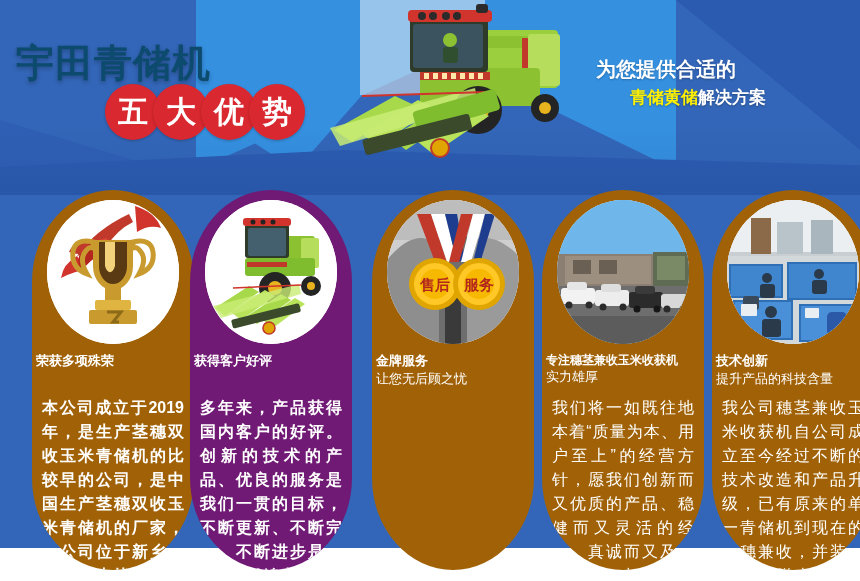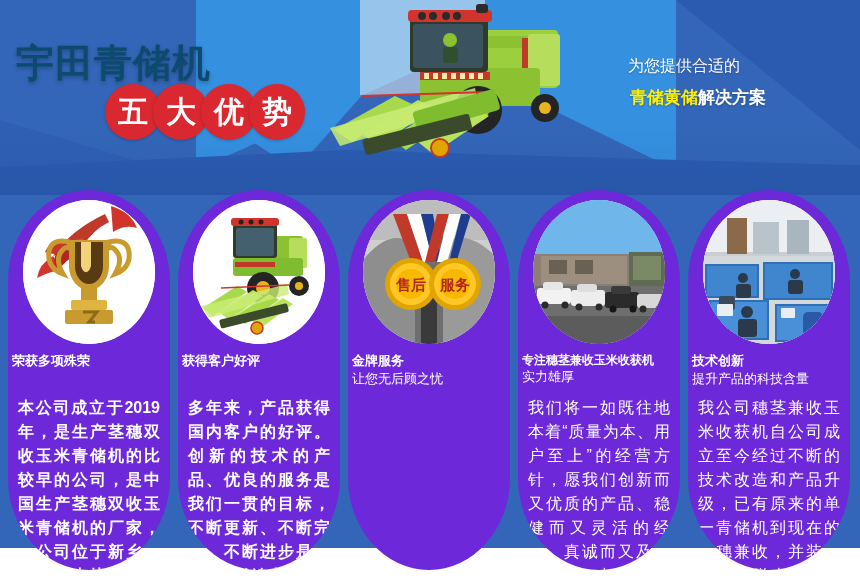--- a/index.html
+++ b/index.html
@@ -50,42 +50,41 @@
   }
   #slogan-wrap{position:absolute;left:105px;top:84px;display:flex;}
   .slogan-circle{
     width:56px;height:56px;border-radius:50%;background:#d9282f;
     margin-right:-8px;display:flex;align-items:center;justify-content:center;
     color:#fff;font-size:30px;font-weight:bold;line-height:1;
     box-shadow:0 1px 3px rgba(0,0,0,.22);
   }
   #right-top{
     position:absolute;left:596px;top:56px;
-    font-size:16px;font-weight:normal;color:#ffffff;white-space:nowrap;
+    font-size:20px;font-weight:bold;color:#ffffff;white-space:nowrap;
     text-shadow:0 1px 2px rgba(0,0,0,.25);
-    margin-left:32px;
   }
   #right-bottom{
     position:absolute;left:630px;top:86px;
     font-size:17px;font-weight:bold;white-space:nowrap;
     text-shadow:0 1px 2px rgba(0,0,0,.3);
   }
   #right-bottom .hl{color:#fff000;}
   #right-bottom .wt{color:#ffffff;}
 
   
   #hero{position:absolute;left:300px;top:0px;width:310px;height:190px;}
   
   .card{
     position:absolute;top:190px;width:162px;height:380px;
     border-radius:81px / 92px;
     overflow:hidden;
   }
-  .card.green{background:#6d28d9;}
-  .card.red{background:#6d28d9;}
+  .card.green{background:#a16207;margin-left:24px;}
+  .card.red{background:#701a75;margin-left:12px;}
   .card-photo{
     position:absolute;left:50%;transform:translateX(-50%);top:10px;
     width:132px;height:144px;border-radius:50%;
     overflow:hidden;background:#ffffff;
   }
   .card-photo svg{display:block;}
   .card-title{
     position:absolute;left:4px;right:4px;top:162px;text-align:left;color:#ffffff;
   }
   .card-title .t1{display:block;font-size:13px;font-weight:bold;line-height:1.35;white-space:nowrap;}

